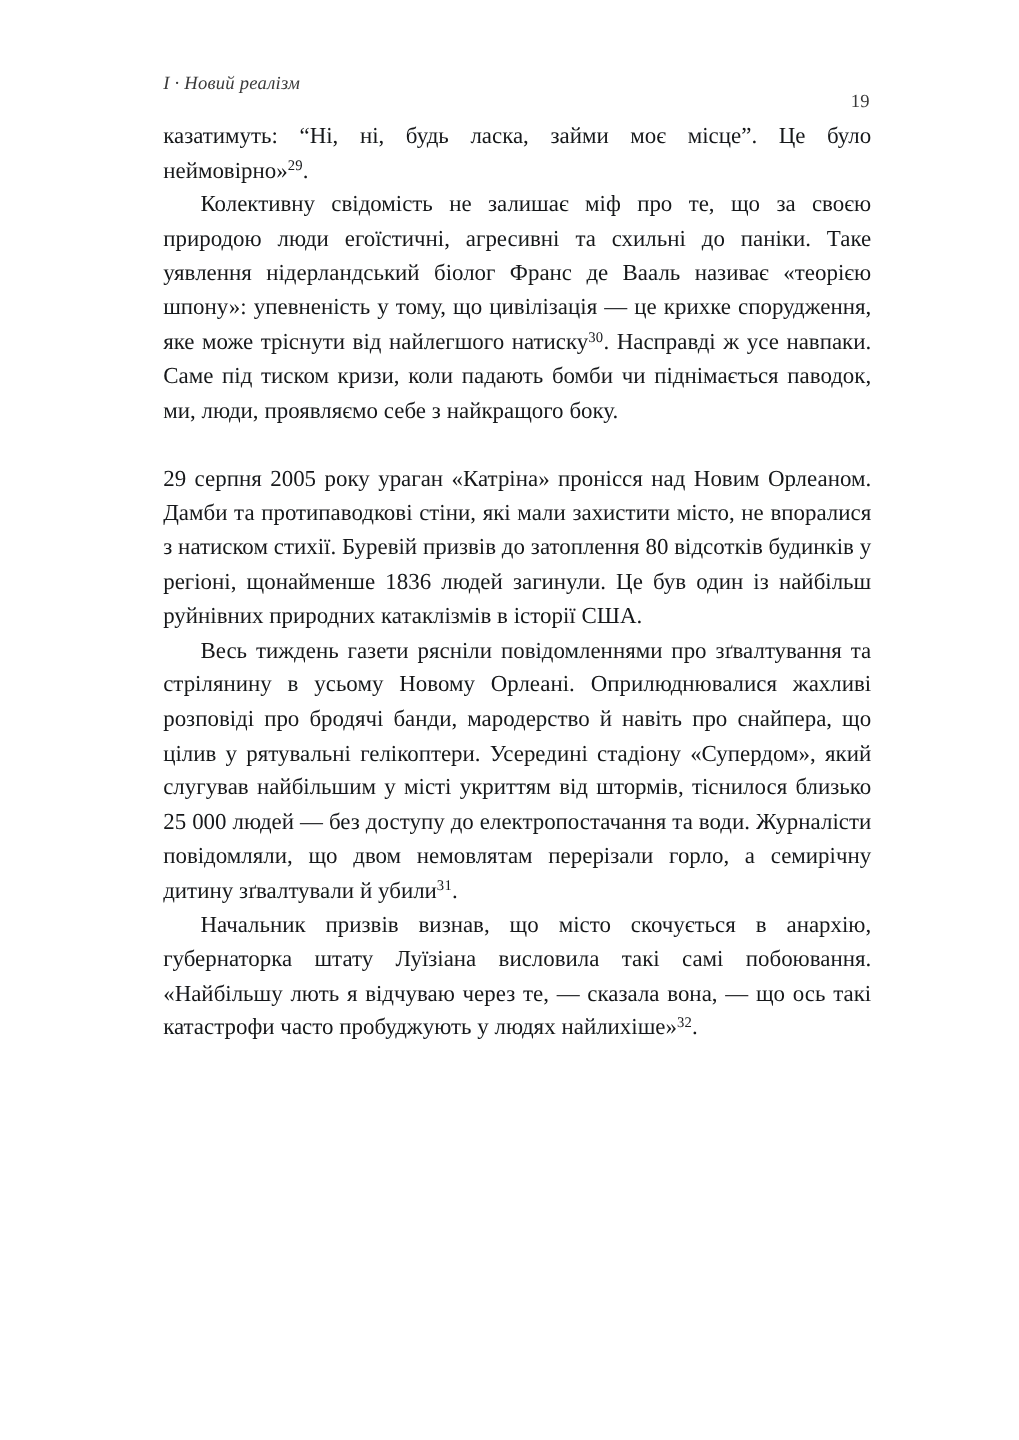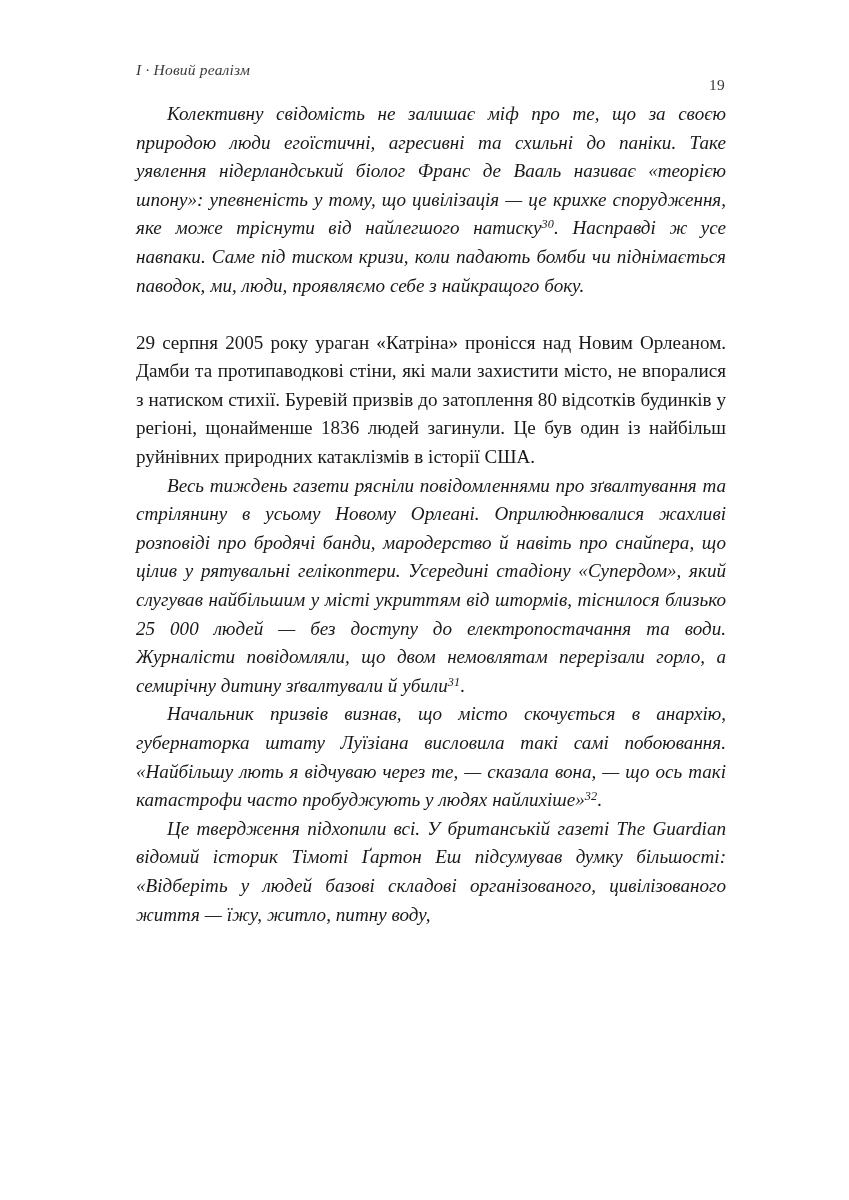--- a/index.html
+++ b/index.html
@@ -54,21 +54,20 @@
     line-height: 28.6px;
     text-align: justify;
     text-justify: inter-word;
     hyphens: manual;
     -webkit-hyphens: manual;
     word-spacing: 0.1px;
     color: #16181a;
   }
   p.indent {
     text-indent: 31px;
-    font-style: italic;
   }
   p.gap-before {
     margin-top: 28.5px;
   }
   sup.fn {
     font-size: 0.64em;
     vertical-align: 0.52em;
     line-height: 0;
     letter-spacing: 0.2px;
   }
@@ -81,20 +80,20 @@
 <body>
 
 <div class="page">
 
   <div class="page-header">
     <span class="running-head">I · Новий реалізм</span>
     <span class="folio">19</span>
   </div>
 
   <div class="text-block">
+      <p class="para"><span>казатимуть: “Ні, ні, будь ласка, займи моє місце”. Це було неймовірно»</span><sup class="fn">29</sup><span>.</span></p>
       <p class="para indent"><span>Колективну свідомість не залишає міф про те, що за своєю природою люди егоїстичні, агресивні та схильні до паніки. Таке уявлення нідерландський біолог Франс де Вааль називає «теорією шпону»: упевненість у тому, що цивілізація — це крихке спорудження, яке може тріснути від найлегшого натиску</span><sup class="fn">30</sup><span>. Насправді ж усе навпаки. Саме під тиском кризи, коли падають бомби чи піднімається паводок, ми, люди, проявляємо себе з найкращого боку.</span></p>
       <p class="para gap-before"><span>29 серпня 2005 року ураган «Катріна» пронісся над Новим Орлеаном. Дамби та протипаводкові стіни, які мали захистити місто, не впоралися з натиском стихії. Буревій призвів до затоплення 80 відсотків будинків у регіоні, щонайменше 1836 людей загинули. Це був один із найбільш руйнівних природних катаклізмів в історії США.</span></p>
       <p class="para indent"><span>Весь тиждень газети рясніли повідомленнями про зґвалтування та стрілянину в усьому Новому Орлеані. Оприлюднювалися жахливі розповіді про бродячі банди, мародерство й навіть про снайпера, що цілив у рятувальні гелікоптери. Усередині стадіону «Супердом», який слугував найбільшим у місті укриттям від штормів, тіснилося близько 25 000 людей — без доступу до електропостачання та води. Журналісти повідомляли, що двом немовлятам перерізали горло, а семирічну дитину зґвалтували й убили</span><sup class="fn">31</sup><span>.</span></p>
       <p class="para indent"><span>Начальник призвів визнав, що місто скочується в анархію, губернаторка штату Луїзіана висловила такі самі побоювання. «Найбільшу лють я відчуваю через те, — сказала вона, — що ось такі катастрофи часто пробуджують у людях найлихіше»</span><sup class="fn">32</sup><span>.</span></p>
-      <p class="para indent"><span>Це твердження підхопили всі. У британській газеті The Guardian відомий історик Тімоті Ґартон Еш підсумував думку більшості: «Відберіть у людей базові складові організованого, цивілізованого життя — їжу, житло, питну воду,</span></p>
     </div>
 
 </div>
 
 </body></html>

